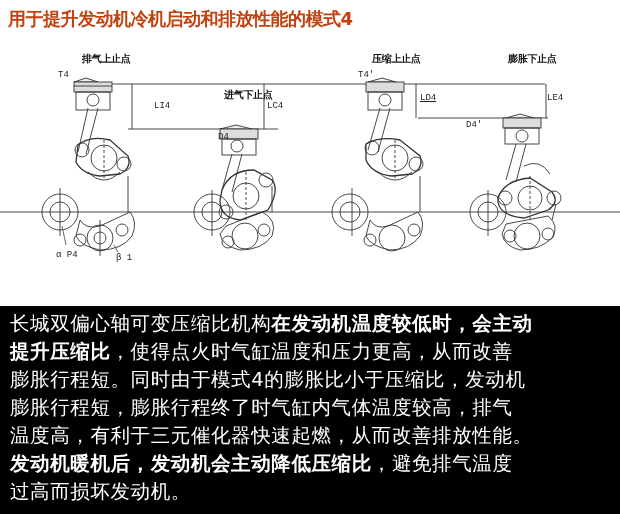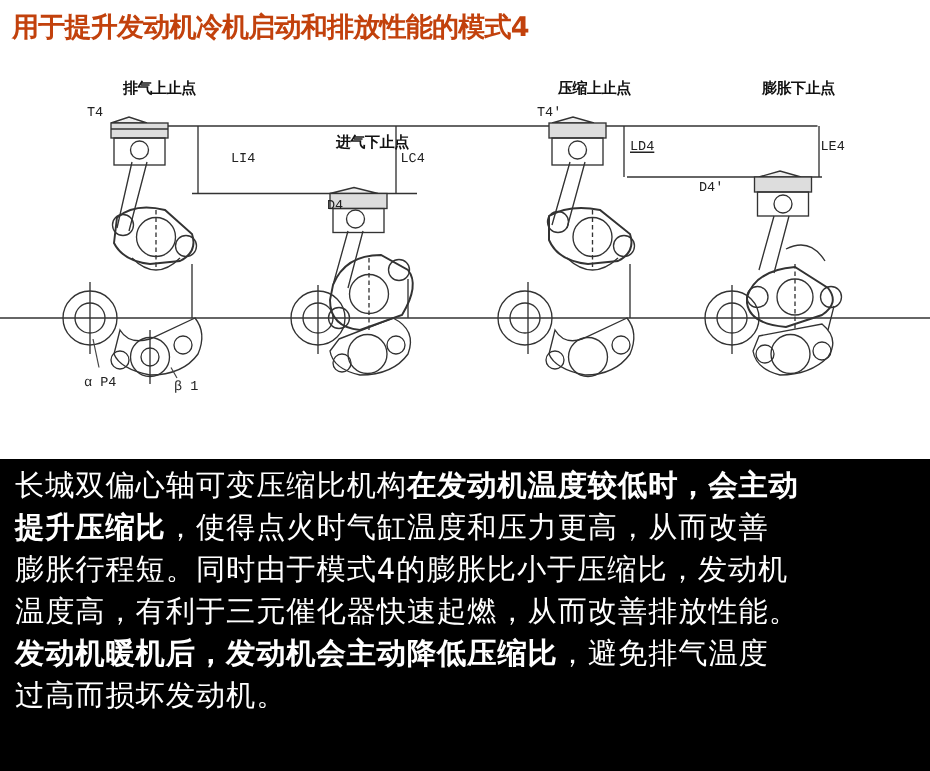--- a/index.html
+++ b/index.html
@@ -169,18 +169,19 @@
   <div class="dim-label" style="left:466px;top:80px;">D4'</div>
   <div class="dim-label" style="left:56px;top:210px;">α P4</div>
   <div class="dim-label" style="left:116px;top:213px;">β 1</div>
 </div>
 
 <div class="textbox">
   <div class="para">
     <span class="line"><span>长城双偏心轴可变压缩比机构</span><b>在发动机温度较低时，会主动</b></span>
     <span class="line"><b>提升压缩比</b><span>，使得点火时气缸温度和压力更高，从而改善</span></span>
     <span class="line">膨胀行程短。同时由于模式4的膨胀比小于压缩比，发动机</span>
+    <span class="line">膨胀行程短，膨胀行程终了时气缸内气体温度较高，排气</span>
     <span class="line">温度高，有利于三元催化器快速起燃，从而改善排放性能。</span>
     <span class="line"><b>发动机暖机后，发动机会主动降低压缩比</b><span>，避免排气温度</span></span>
     <span class="line">过高而损坏发动机。</span>
   </div>
   <div class="watermark">汽车之家</div>
 </div>
 
 </body></html>

